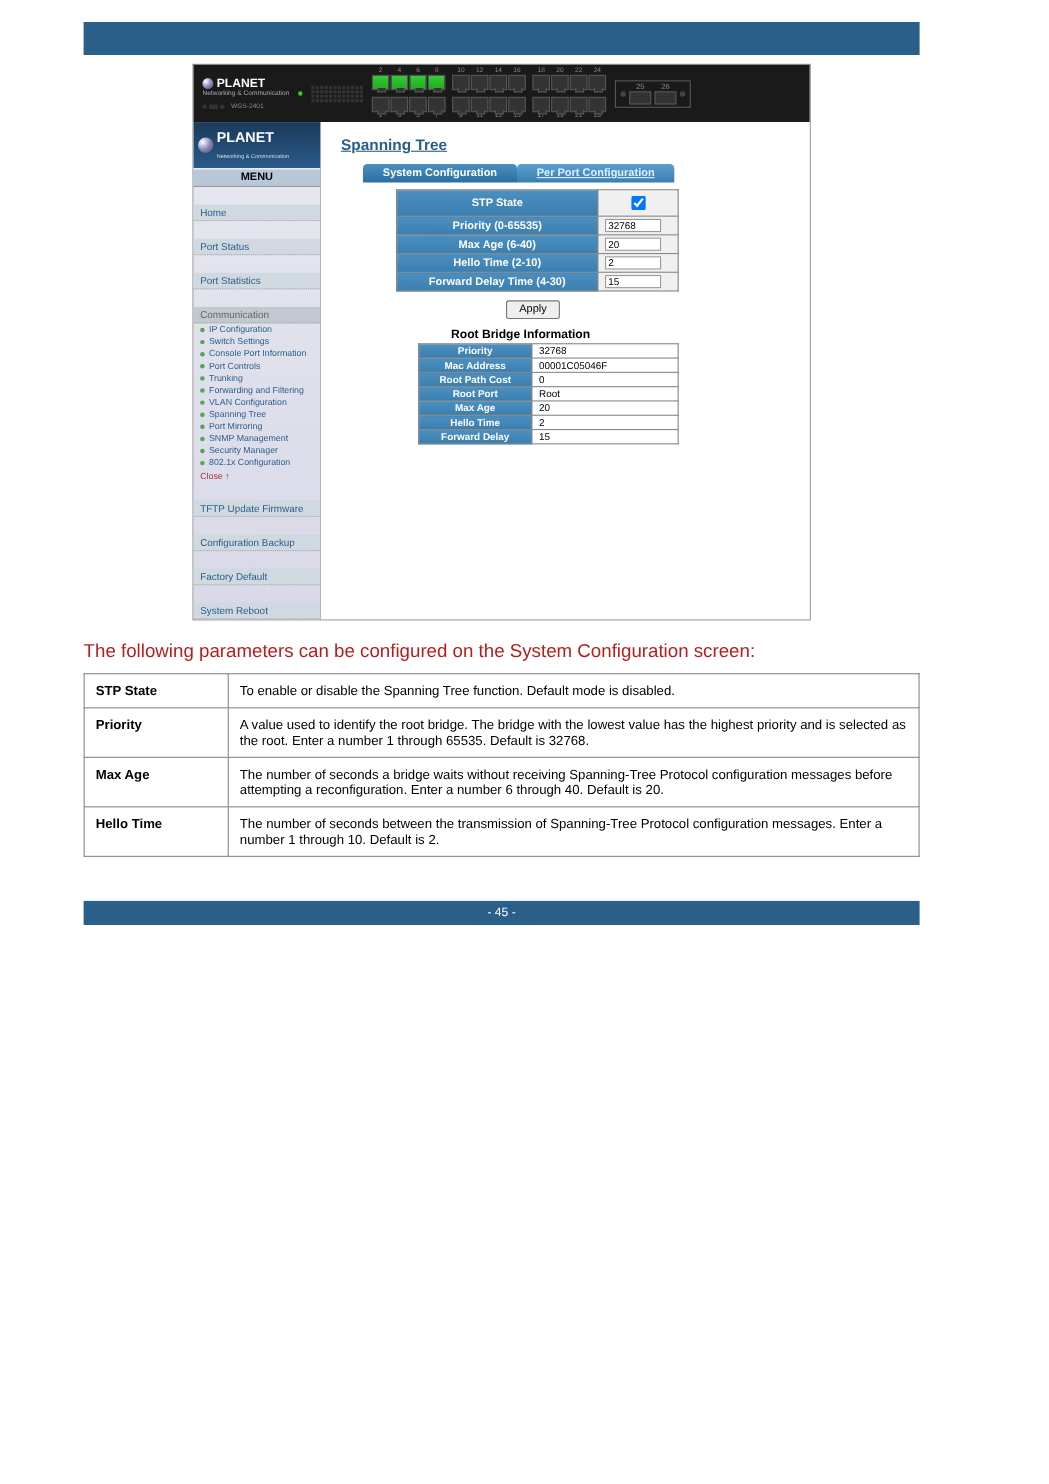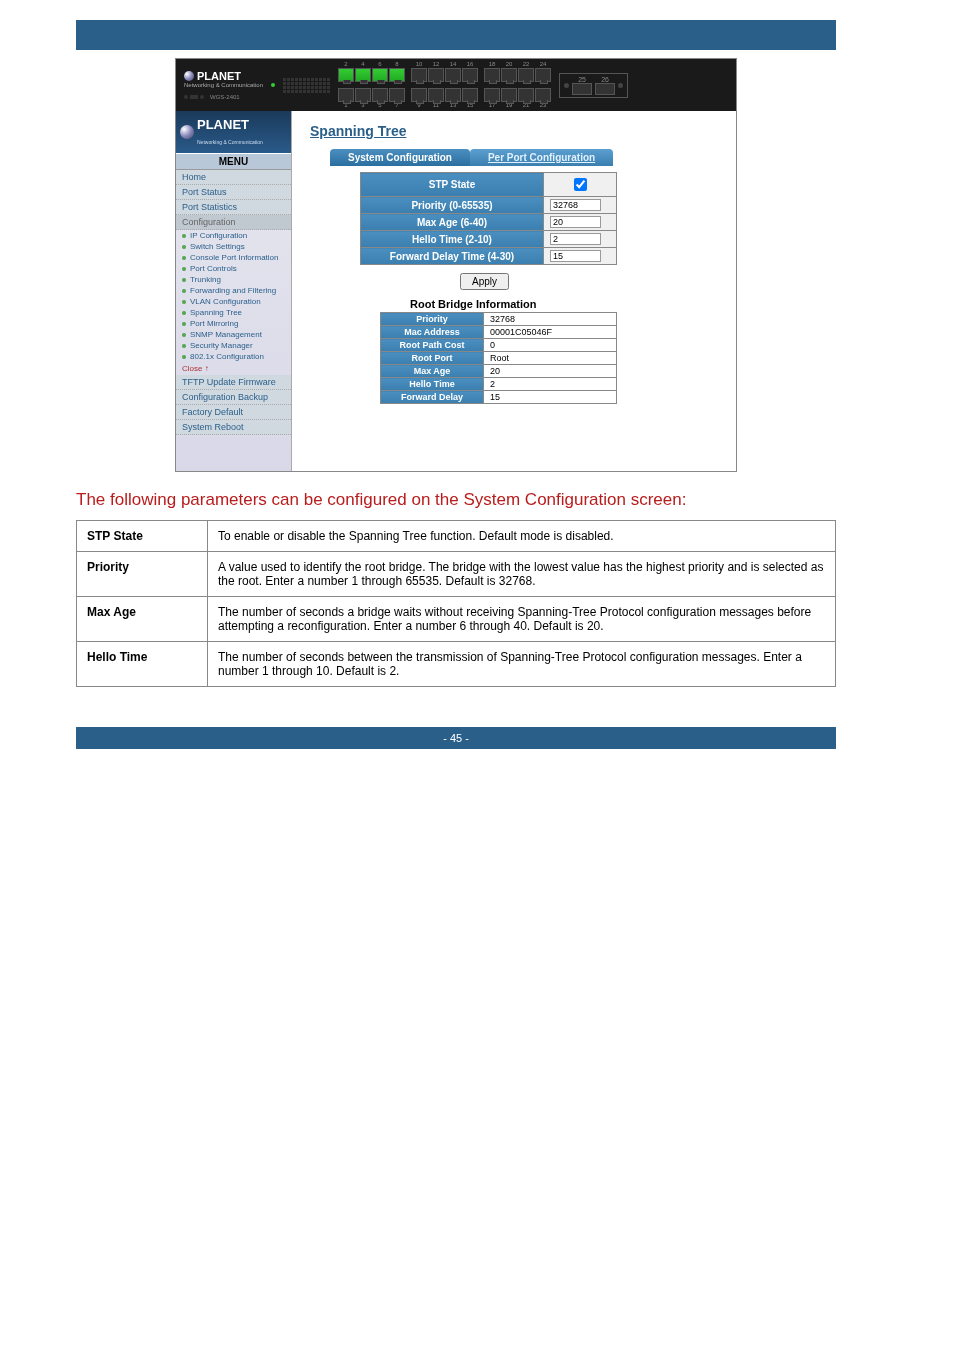--- a/index.html
+++ b/index.html
@@ -144,20 +144,21 @@
     border-top:1px solid #fff;
     border-bottom:1px solid #999;
   }
   .menu-item {
     background:#d0d8e0;
     padding:2px 6px;
     font-size:9px;
     color:#2a5f8a;
     border-bottom:1px dotted #aaa;
     cursor:pointer;
+    margin-top:16px;
   }
   .menu-item.sel {
     background:#c0c8d0;
     color:#666;
   }
   .sub-item {
     padding:1px 6px 1px 14px;
     font-size:8px;
     color:#2a5f8a;
     position:relative;
@@ -497,21 +498,21 @@
           <span class="logo-circle"></span>
           <span>
             <span>PLANET</span><br>
             <span class="logo-sub">Networking &amp; Communication</span>
           </span>
         </div>
         <div class="menu-header">MENU</div>
         <div class="menu-item">Home</div>
         <div class="menu-item">Port Status</div>
         <div class="menu-item">Port Statistics</div>
-        <div class="menu-item sel">Configuration</div>
+        <div class="menu-item sel">Communication</div>
         <div class="sub-item">IP Configuration</div>
         <div class="sub-item">Switch Settings</div>
         <div class="sub-item">Console Port Information</div>
         <div class="sub-item">Port Controls</div>
         <div class="sub-item">Trunking</div>
         <div class="sub-item">Forwarding and Filtering</div>
         <div class="sub-item">VLAN Configuration</div>
         <div class="sub-item">Spanning Tree</div>
         <div class="sub-item">Port Mirroring</div>
         <div class="sub-item">SNMP Management</div>

